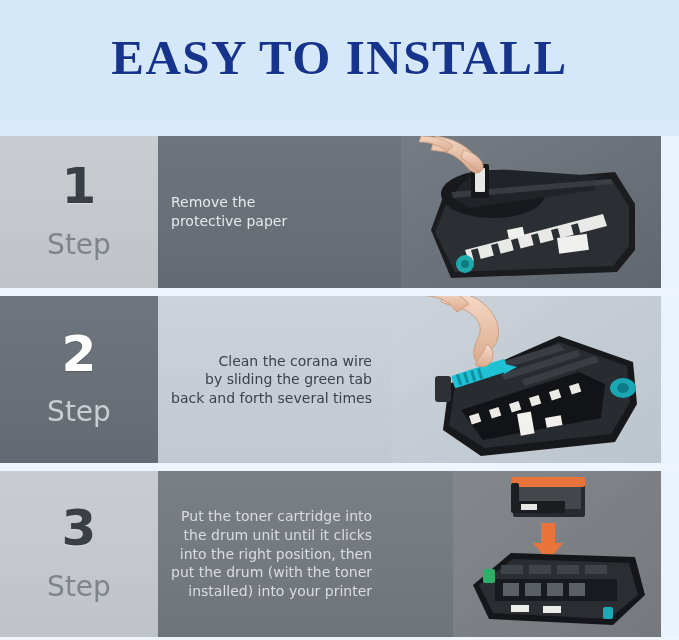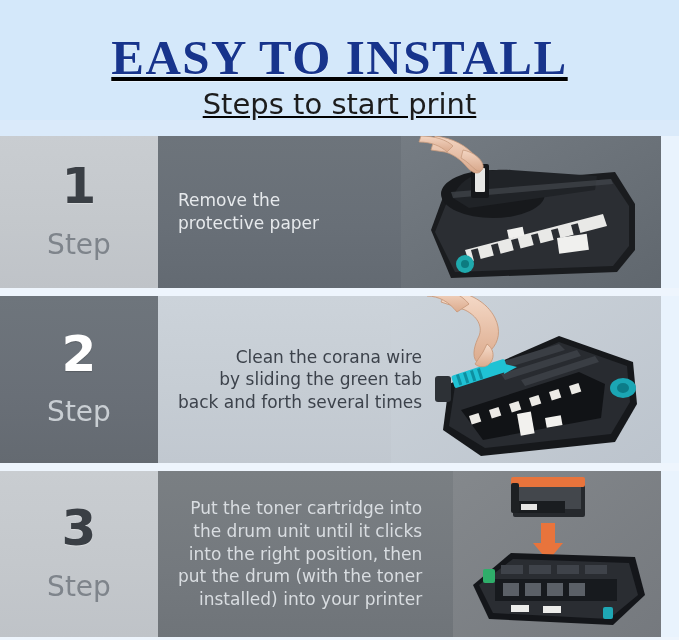--- a/index.html
+++ b/index.html
@@ -23,21 +23,20 @@
   .header {
     position: absolute;
     left: 0; top: 0;
     width: 679px;
     height: 120px;
     background: #d4e8fa;
     display: flex;
     flex-direction: column;
     align-items: center;
     justify-content: flex-start;
-    text-decoration: underline;
   }
   .header-title {
     margin-top: 33px;
     font-family: "Liberation Serif", "DejaVu Serif", serif;
     font-weight: bold;
     font-size: 49px;
     letter-spacing: 1.5px;
     line-height: 1;
     color: #17348c;
     text-shadow: 0 1px 0 rgba(255,255,255,0.45);
@@ -90,22 +89,22 @@
   .step-body {
     position: relative;
     flex: 1 1 auto;
     display: flex;
     align-items: center;
     overflow: hidden;
   }
   .step-text {
     position: relative;
     z-index: 3;
-    padding-left: 20px;
-    font-size: 17px;
+    padding-left: 13px;
+    font-size: 14px;
     line-height: 1.33;
     white-space: pre-line;
     max-width: 300px;
   }
 
   
   .badge-light {
     background: linear-gradient(180deg,#c9cdd1 0%, #c4c8cc 55%, #bfc3c8 100%);
   }
   .badge-light .step-number { color: #3a3f45; text-shadow: 0 1px 1px rgba(255,255,255,0.35); }
@@ -155,21 +154,20 @@
   #gap-2 { top: 463px; height: 8px; }
   #gap-bottom { top: 637px; height: 3px; }
 </style>
 </head>
 <body>
 
 <div class="page">
 
   <div class="header">
     <div class="header-title">EASY TO INSTALL</div>
-    <div class="header-subtitle">Steps to start print</div>
   </div>
 
   <div class="step-row" id="row-1">
     <div class="step-badge badge-light">
       <div class="step-number">1</div>
       <div class="step-word">Step</div>
     </div>
     <div class="step-body body-dark">
       <div class="step-text">Remove the
 protective paper</div>

